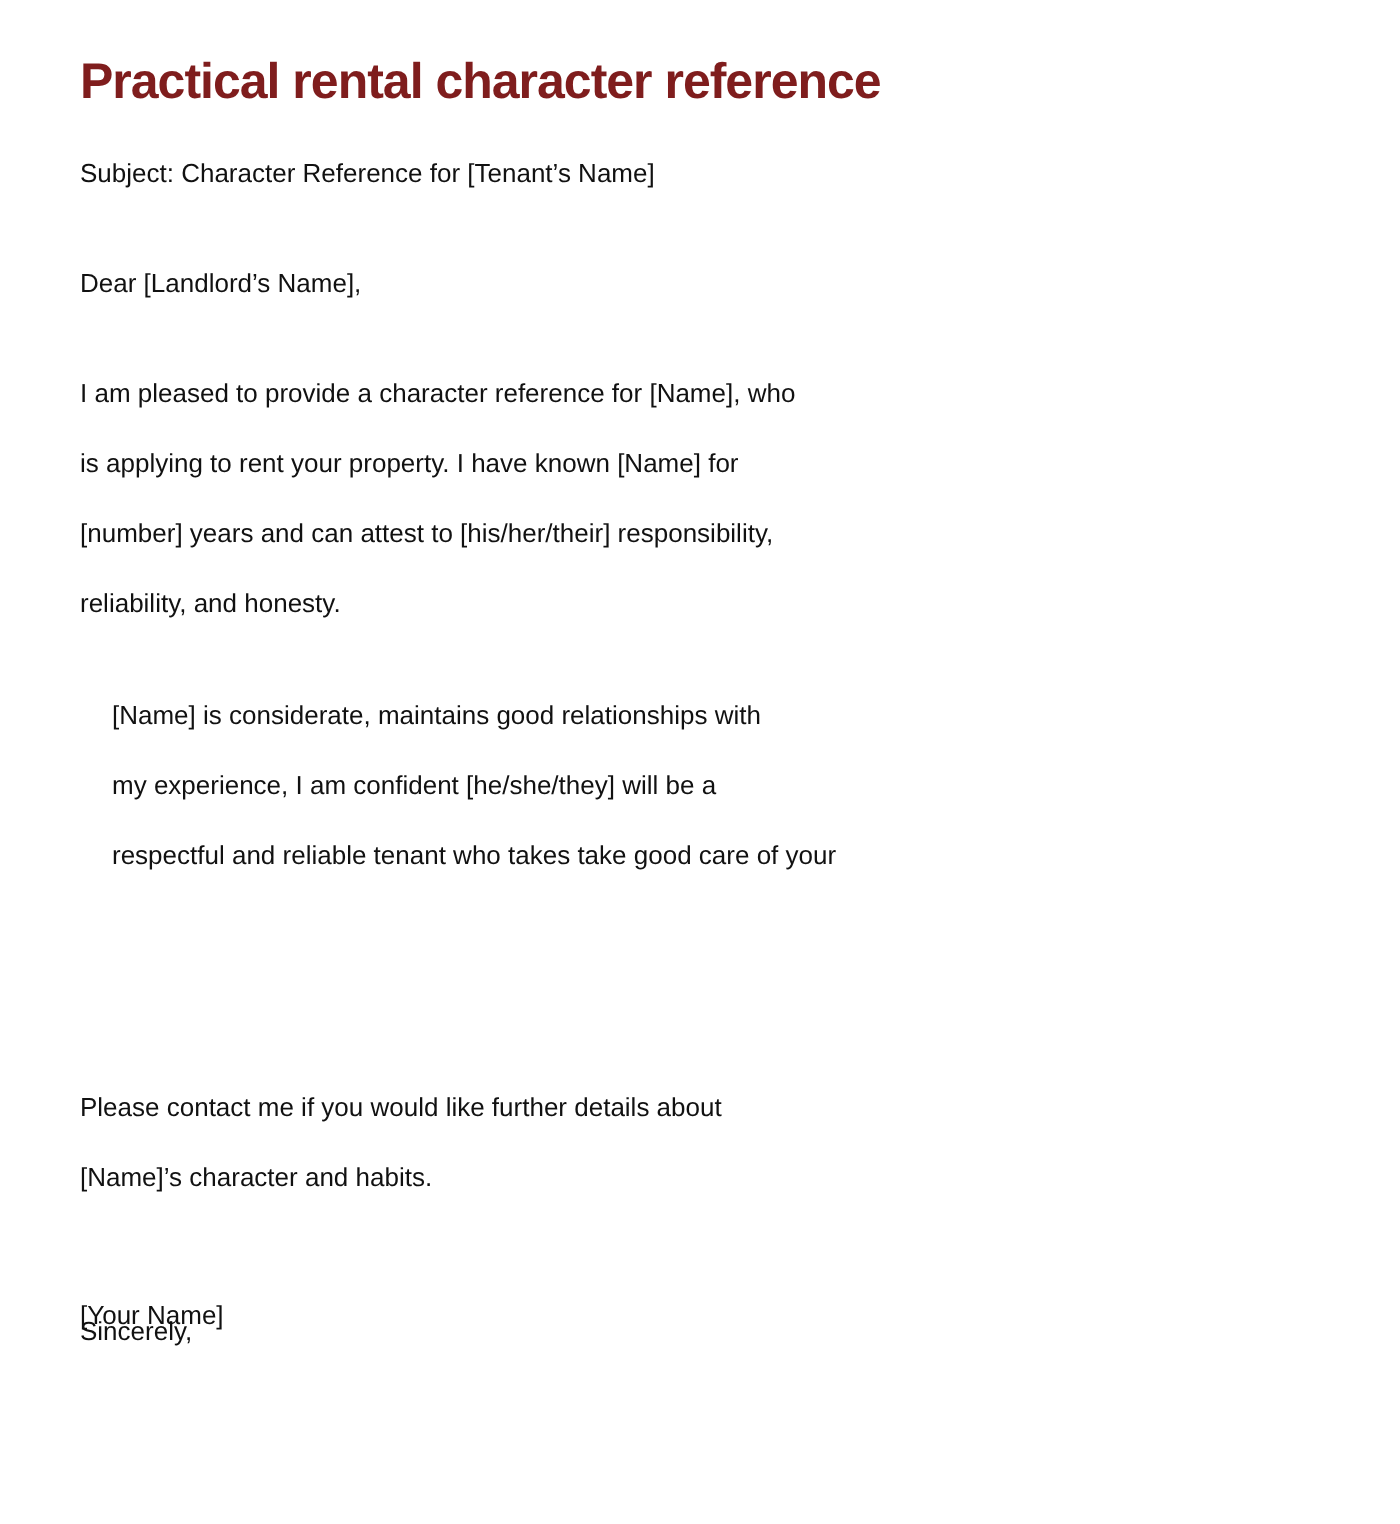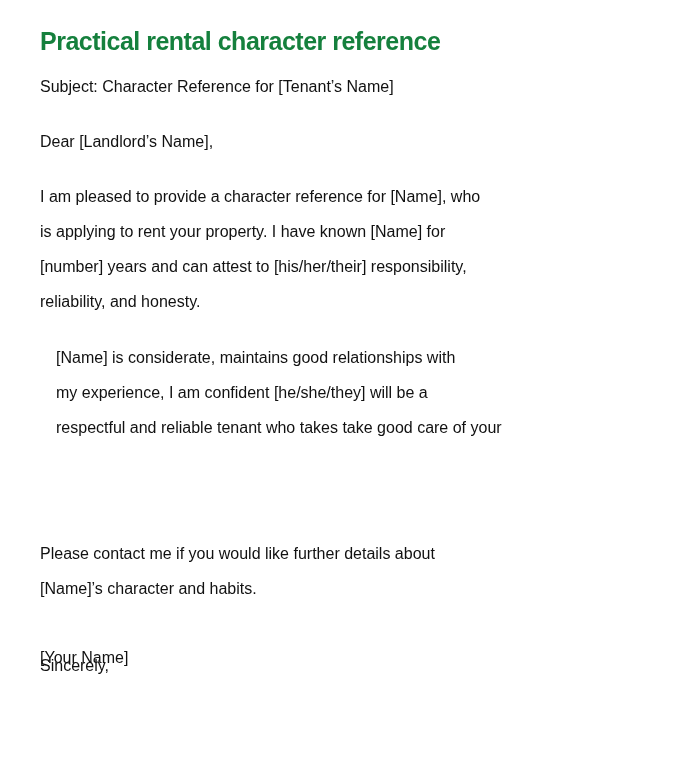--- a/index.html
+++ b/index.html
@@ -22,29 +22,29 @@
       width: 600px;
     }
     .title {
       position: absolute;
       left: 0;
       top: 24px;
       margin: 0;
       font-size: 25px;
       font-weight: bold;
       letter-spacing: -0.5px;
-      color: #15803d;
+      color: #7f1d1d;
       white-space: nowrap;
       line-height: 34px;
     }
     .para {
       position: absolute;
       left: 0;
       margin: 0;
-      font-size: 16px;
+      font-size: 13px;
       line-height: 35px;
       color: #111111;
       white-space: nowrap;
     }
     .line { display: block; }
   </style>
 </head>
 <body>
 
 <div class="doc">

